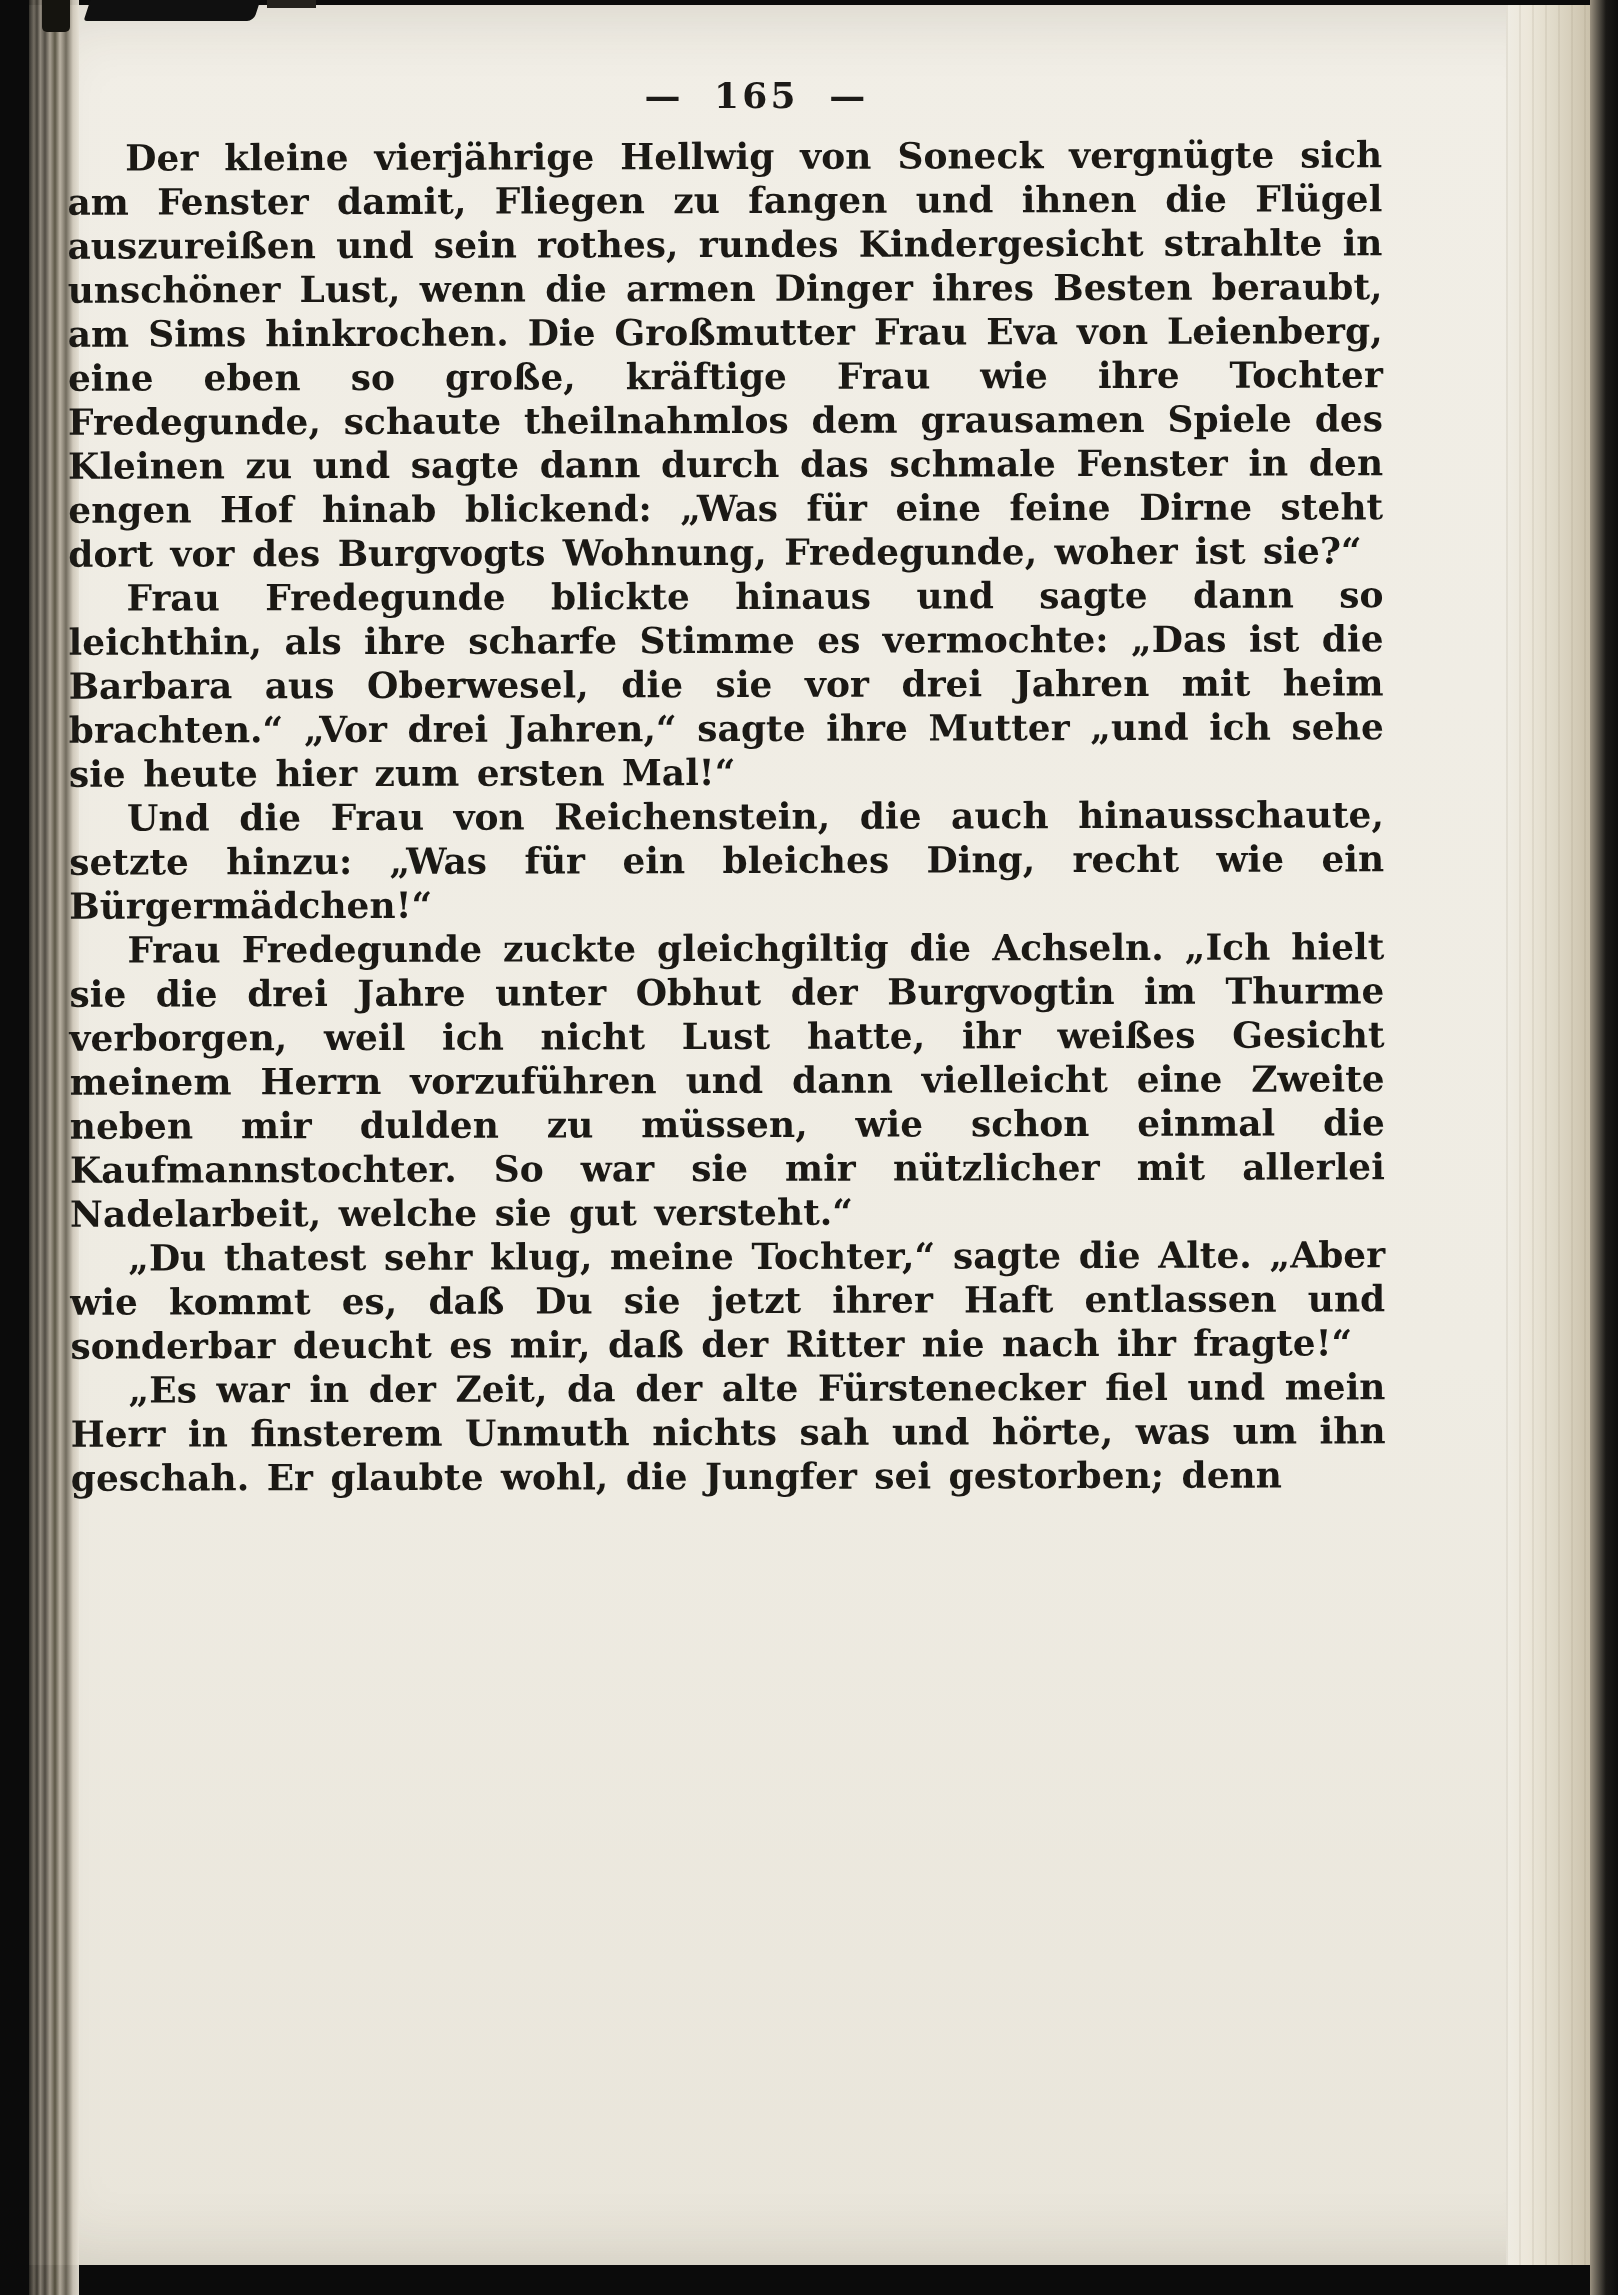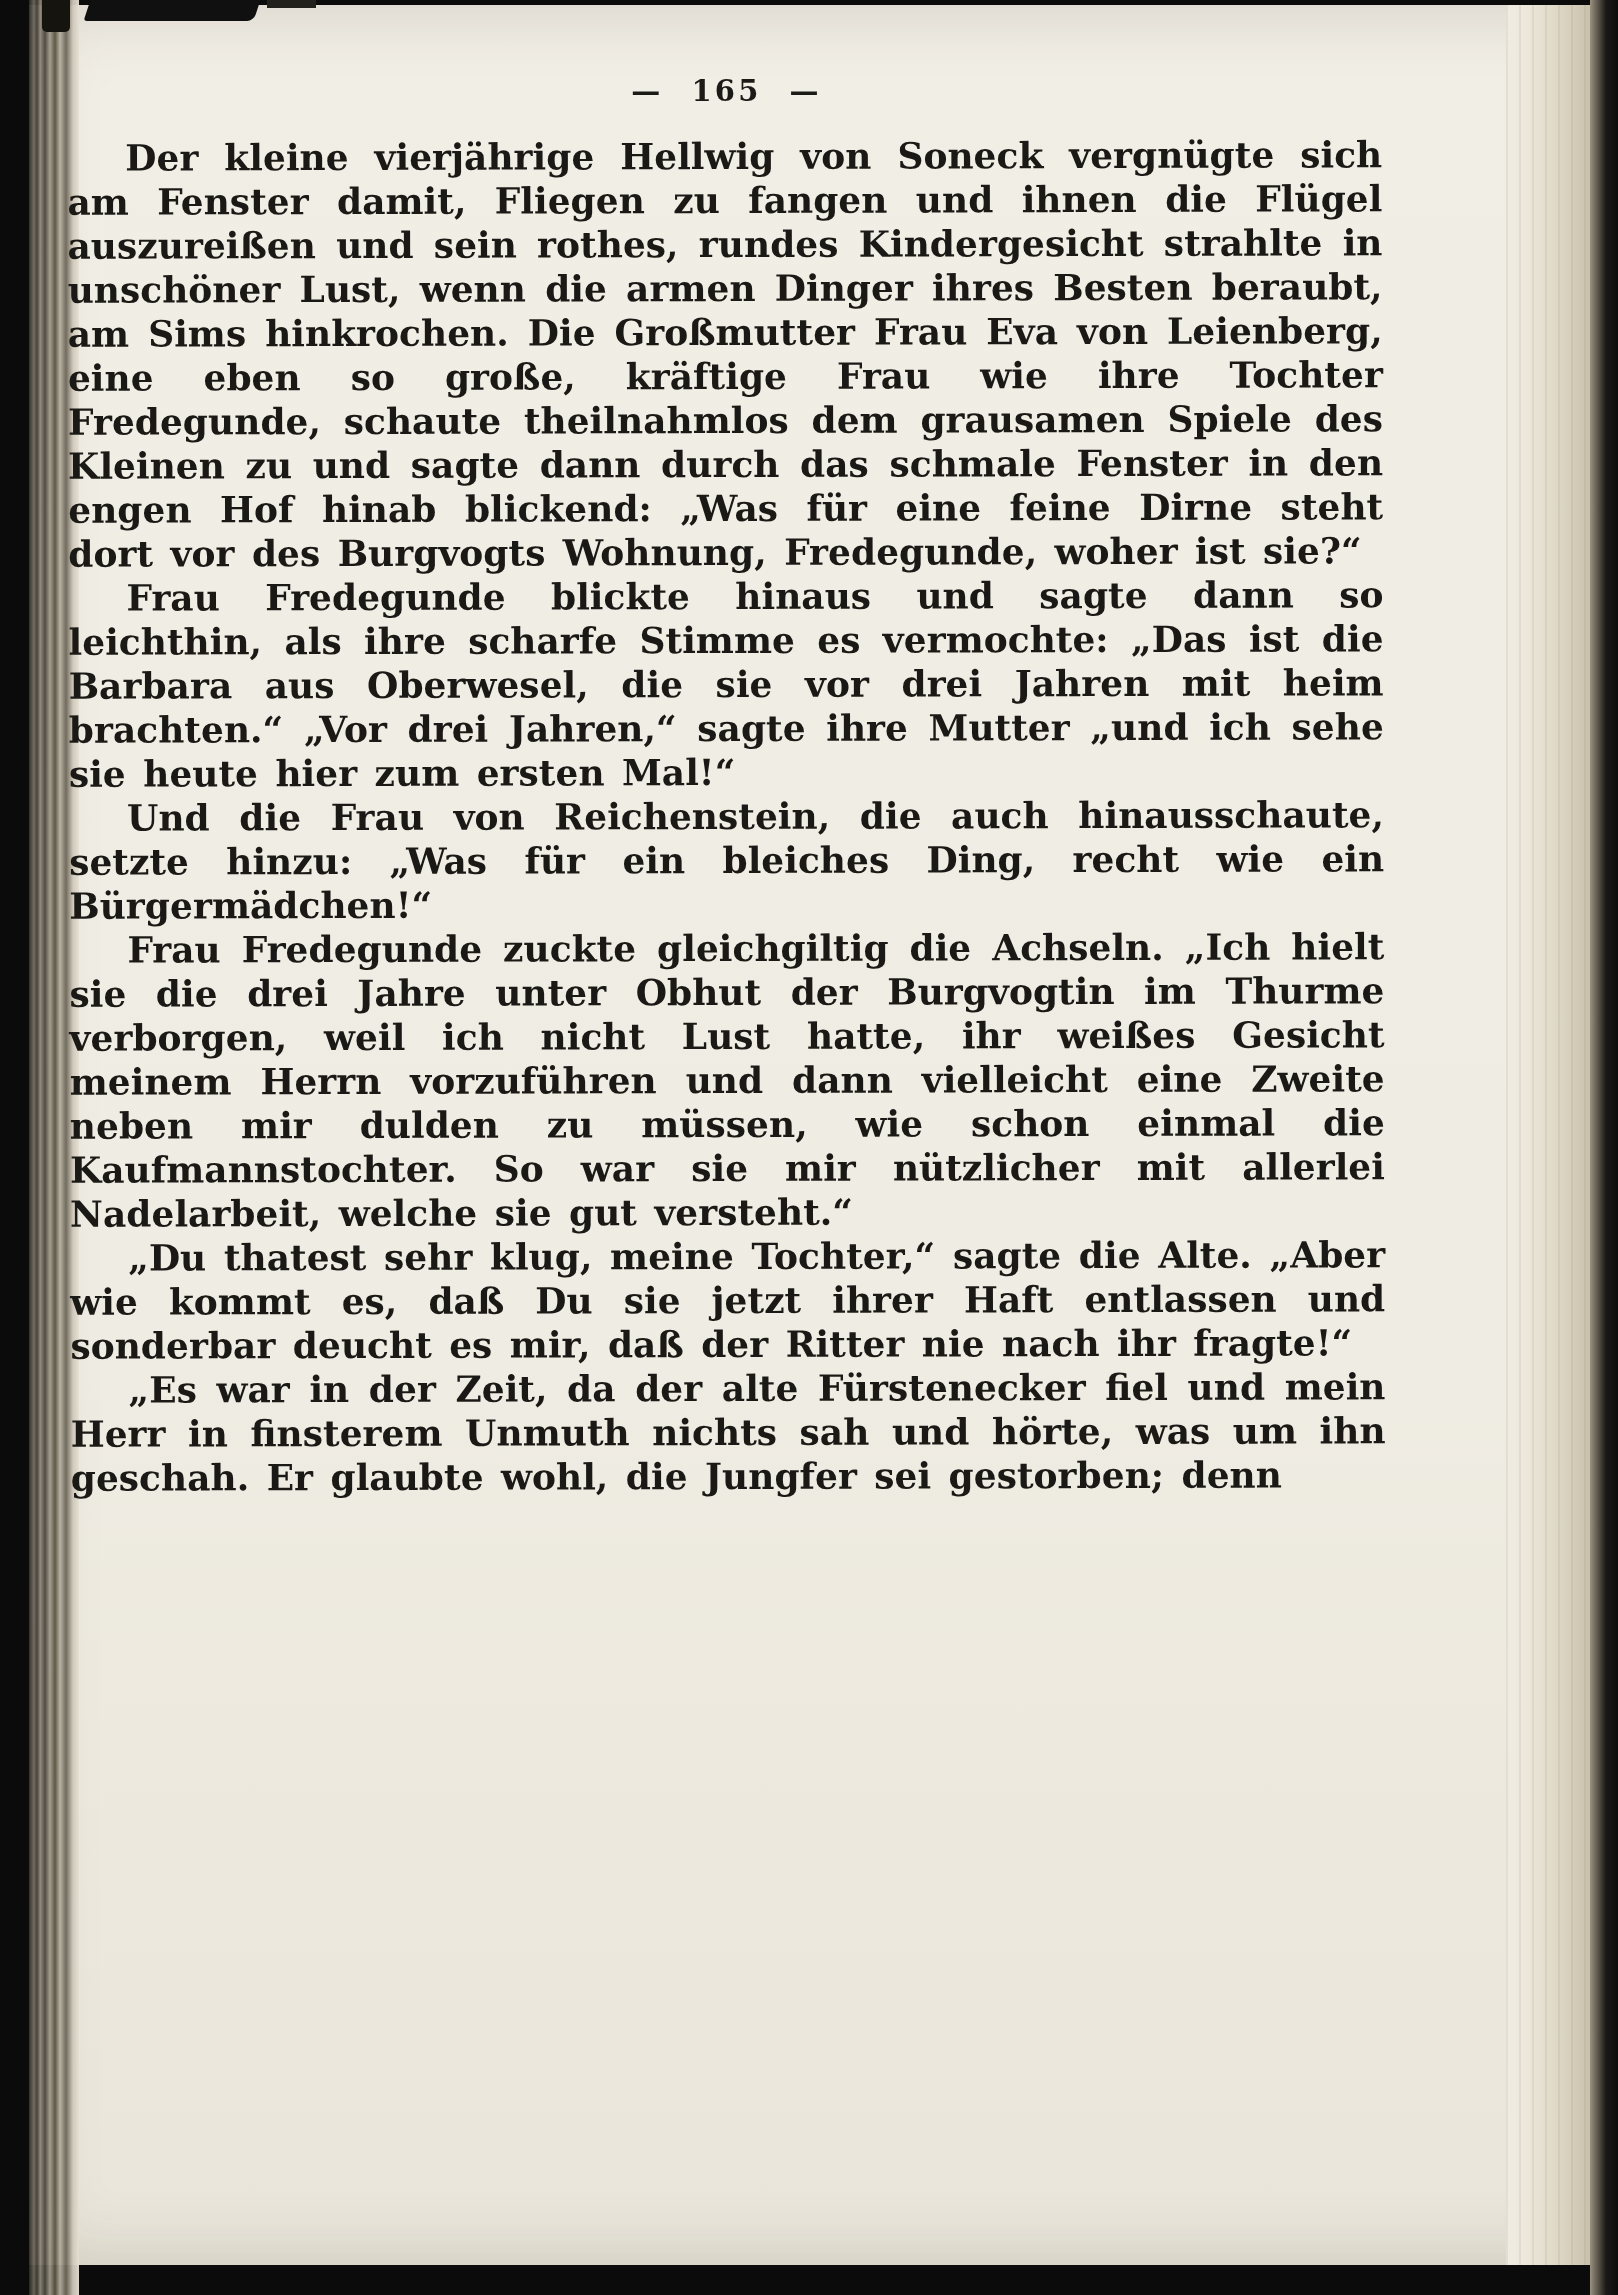--- a/index.html
+++ b/index.html
@@ -86,25 +86,26 @@
     width: 49px; height: 8px;
     background: #23211c;
   }
   
   .pagenum {
     position: absolute;
     left: 69px;
     top: 74px;
     width: 1315px;
     text-align: center;
-    font-size: 29px;
+    font-size: 36px;
     font-weight: bold;
     color: #1c1a17;
     letter-spacing: 3.2px;
     word-spacing: 14.6px;
+    padding-left: 30px;
   }
   
   .text {
     position: absolute;
     left: 69px;
     top: 134px;
     width: 1315px;
     transform: rotate(-0.15deg);
     color: #1b1915;
   }

